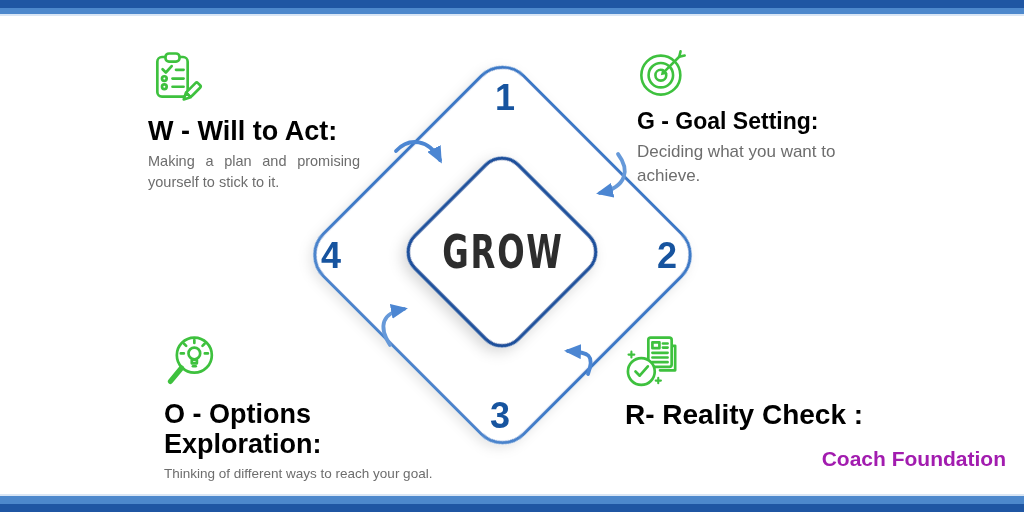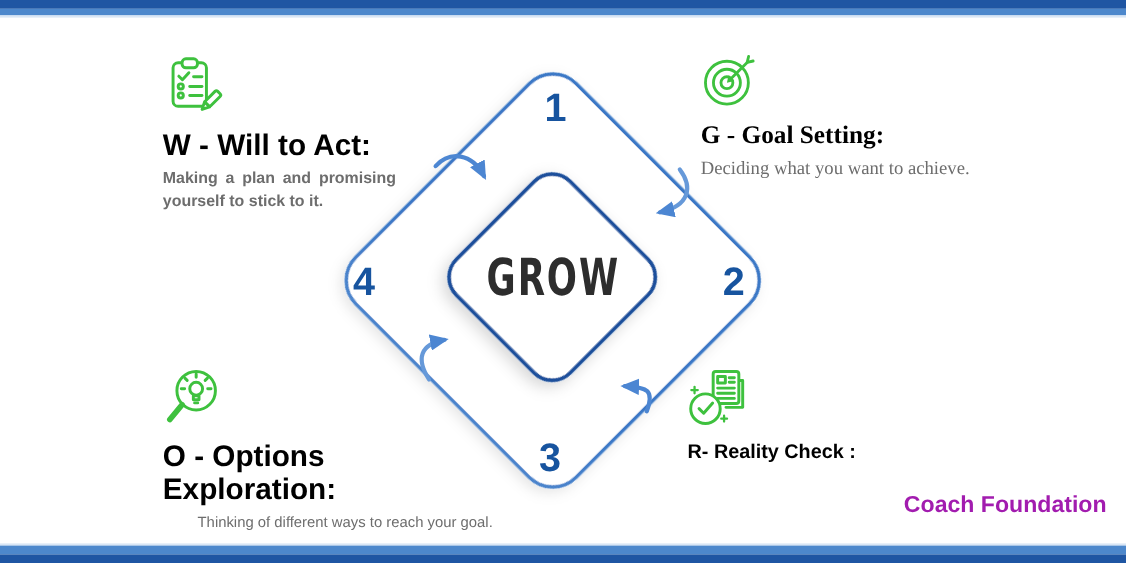--- a/index.html
+++ b/index.html
@@ -28,32 +28,32 @@
   .step-number.n3{left:500px;top:416px;}
   .step-number.n4{left:331px;top:256px;}
 
   .section{position:absolute;}
   .section .icon{margin-bottom:6px;}
   .section h2{margin:0 0 5px 0;color:#000000;font-weight:bold;line-height:1.12;}
   .section p{margin:0;color:#6d6d6d;line-height:1.45;}
 
   .section.will{left:148px;top:50px;width:215px;}
   .section.will h2{font-size:27px;}
-  .section.will p{font-size:14.5px;width:212px;text-align:justify;font-weight:bold;}
+  .section.will p{font-size:14.5px;width:212px;text-align:justify;}
 
-  .section.goal{left:637px;top:47px;width:252px;font-family:Liberation Serif, serif;}
+  .section.goal{left:637px;top:47px;width:252px;}
   .section.goal h2{font-size:23px;}
   .section.goal p{font-size:17px;width:246px;}
 
-  .section.options{left:148px;top:333px;width:300px;}
+  .section.options{left:164px;top:333px;width:300px;}
   .section.options h2{font-size:27px;}
-  .section.options p{font-size:13.5px;width:300px;text-align:right;}
+  .section.options p{font-size:13.5px;width:300px;}
 
   .section.reality{left:625px;top:333px;width:245px;}
-  .section.reality h2{font-size:18px;}
+  .section.reality h2{font-size:28px;}
   .section.reality p{font-size:14.5px;width:238px;text-align:justify;}
 
   .brand{position:absolute;right:18px;top:447px;font-size:21px;font-weight:bold;color:#a21caf;}
 </style>
 </head>
 <body>
 
 <div class="stage">
 
   <div class="strip top-dark"></div>

